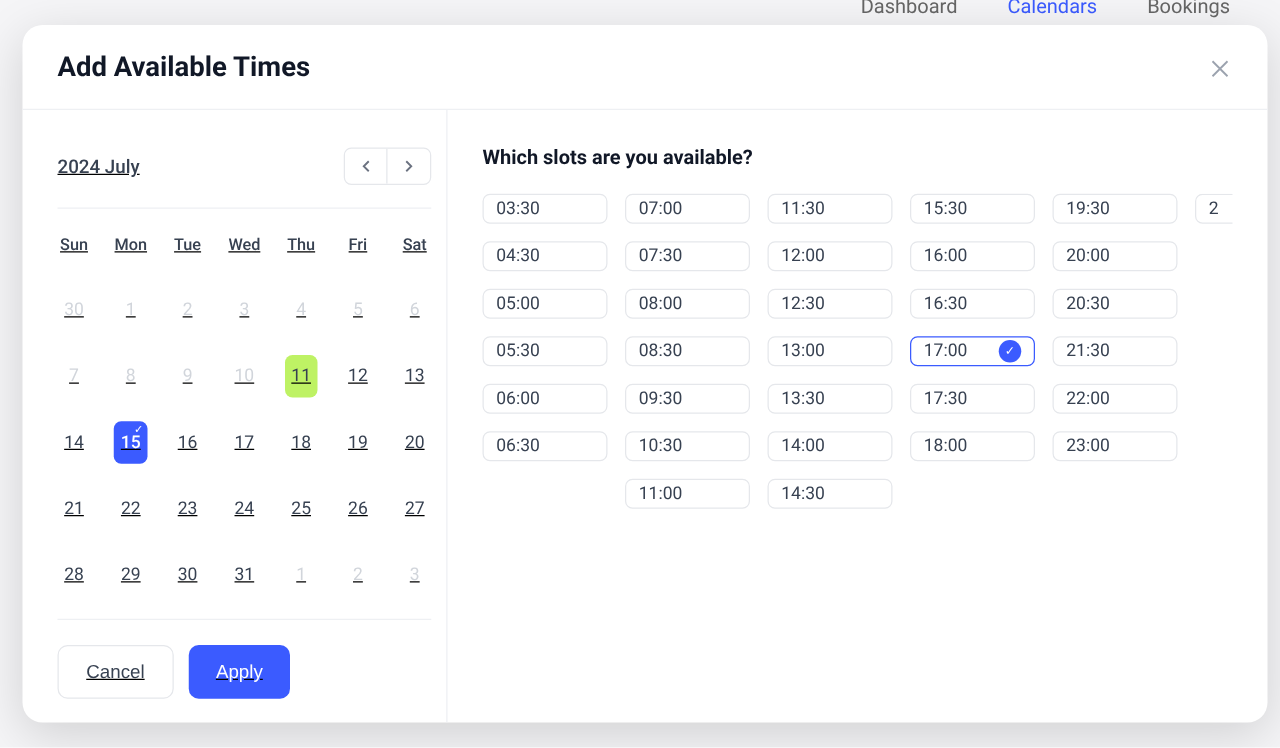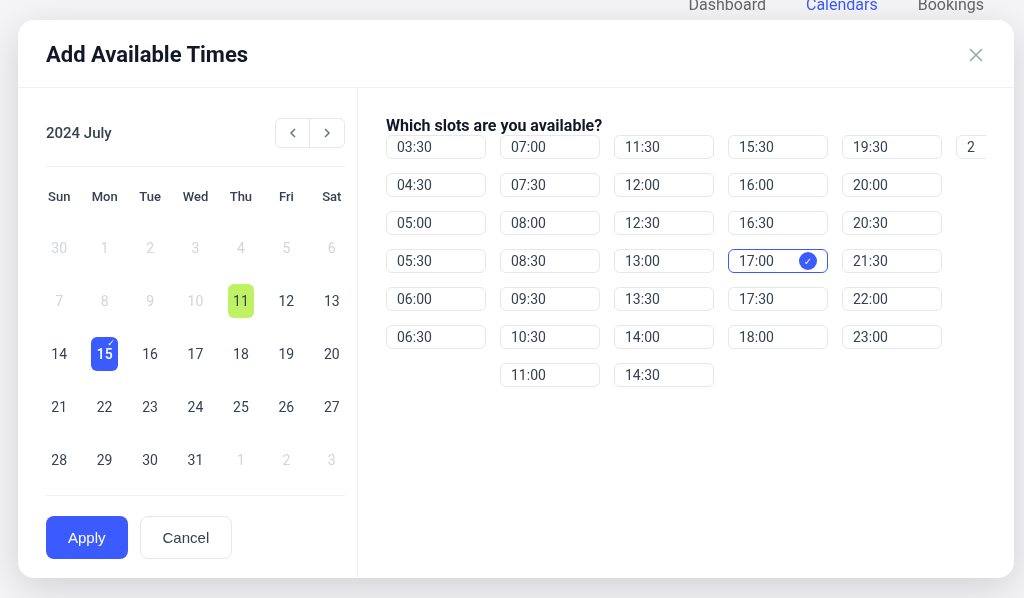--- a/index.html
+++ b/index.html
@@ -59,20 +59,21 @@
       flex: 1;
       display: flex;
       overflow: hidden;
     }
     .calendar-panel {
       width: 340px;
       padding: 30px 12px 20px 28px;
       border-right: 1px solid #eef0f3;
       display: flex;
       flex-direction: column;
+      text-decoration: underline;
     }
     .cal-header {
       display: flex;
       justify-content: space-between;
       align-items: center;
       padding-bottom: 18px;
       border-bottom: 1px solid #eef0f3;
       margin-bottom: 14px;
     }
     .cal-month {
@@ -158,20 +159,21 @@
     }
     .slots-panel {
       flex: 1;
       padding: 28px 20px 20px 28px;
       overflow: hidden;
     }
     .slots-title {
       font-size: 16px;
       font-weight: 700;
       color: #111827;
+      margin-bottom: 20px;
     }
     .slots-grid {
       display: flex;
       gap: 14px;
     }
     .slots-col {
       display: flex;
       flex-direction: column;
       gap: 14px;
       width: 100px;
@@ -279,22 +281,22 @@
           <div class="cal-day">27</div>
           <div class="cal-day">28</div>
           <div class="cal-day">29</div>
           <div class="cal-day">30</div>
           <div class="cal-day">31</div>
           <div class="cal-day muted">1</div>
           <div class="cal-day muted">2</div>
           <div class="cal-day muted">3</div>
         </div>
       <div class="cal-footer">
+        <button class="btn btn-secondary">Cancel</button>
         <button class="btn btn-primary">Apply</button>
-        <button class="btn btn-secondary">Cancel</button>
       </div>
     </div>
     <div class="slots-panel">
       <div class="slots-title">Which slots are you available?</div>
       <div class="slots-grid" id="slots-grid">
           <div class="slots-col">
             <div class="slot">
               <span>03:30</span>
             </div>
             <div class="slot">

